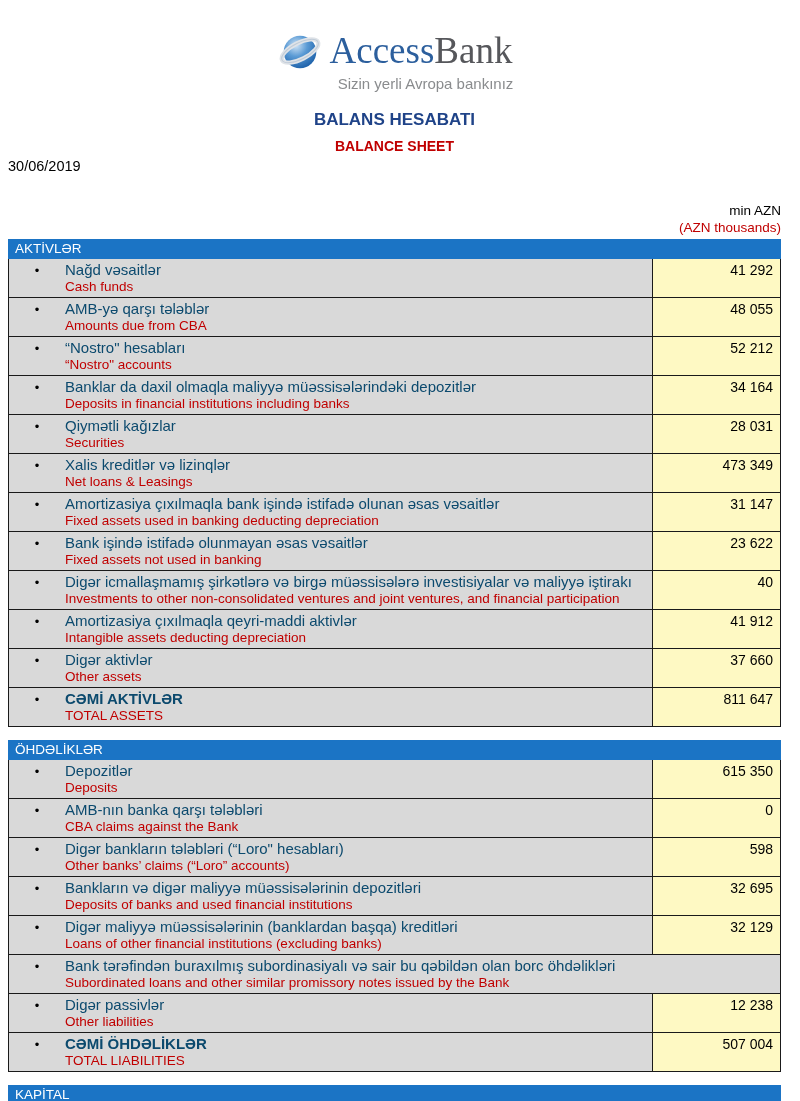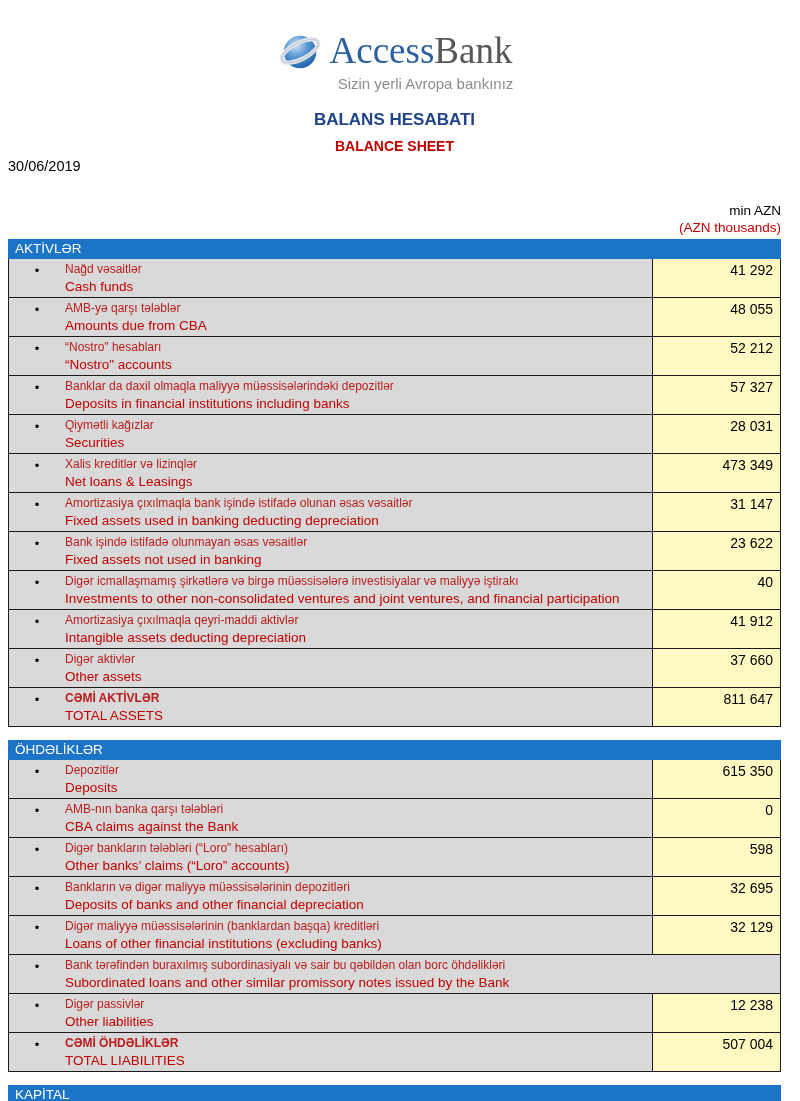--- a/index.html
+++ b/index.html
@@ -43,21 +43,21 @@
   .section-header{
     background:var(--accent-blue);color:#fff;font-size:13.5px;
     padding:2px 7px 3px 7px;line-height:15px;
   }
   .section-body{border:1px solid var(--border-dark);border-top:none;}
   .row{display:flex;min-height:37px;}
   .row + .row{border-top:1px solid var(--border-dark);}
   .label-cell{flex:1 1 auto;background:var(--row-gray);display:flex;padding:2px 4px 2px 0;}
   .bullet{flex:0 0 56px;text-align:center;font-size:13px;line-height:17px;padding-top:1px;}
   .texts{flex:1 1 auto;}
-  .line-az{font-size:12px;line-height:17px;color:#b91c1c;}
+  .line-az{font-size:15px;line-height:17px;color:#0c4a6e;}
   .line-en{font-size:13.5px;line-height:17px;color:var(--red);}
   .row.total .line-az{font-weight:bold;}
   .value-cell{
     flex:0 0 128px;background:#fef9c3;border-left:1px solid var(--border-dark);
     text-align:right;padding:2px 7px 0 2px;font-size:14px;line-height:18px;
   }
 </style>
 </head>
 <body>
 
@@ -127,21 +127,21 @@
             <div class="value-cell">52 212</div>
           </div>
           <div class="row">
             <div class="label-cell">
               <span class="bullet">•</span>
               <span class="texts">
                 <span class="line-az" style="display:block">Banklar da daxil olmaqla maliyyə müəssisələrindəki depozitlər</span>
                 <span class="line-en" style="display:block">Deposits in financial institutions including banks</span>
               </span>
             </div>
-            <div class="value-cell">57 327</div>
+            <div class="value-cell">34 164</div>
           </div>
           <div class="row">
             <div class="label-cell">
               <span class="bullet">•</span>
               <span class="texts">
                 <span class="line-az" style="display:block">Qiymətli kağızlar</span>
                 <span class="line-en" style="display:block">Securities</span>
               </span>
             </div>
             <div class="value-cell">28 031</div>
@@ -249,21 +249,21 @@
                 <span class="line-en" style="display:block">Other banks’ claims (“Loro” accounts)</span>
               </span>
             </div>
             <div class="value-cell">598</div>
           </div>
           <div class="row">
             <div class="label-cell">
               <span class="bullet">•</span>
               <span class="texts">
                 <span class="line-az" style="display:block">Bankların və digər maliyyə müəssisələrinin depozitləri</span>
-                <span class="line-en" style="display:block">Deposits of banks and other financial depreciation</span>
+                <span class="line-en" style="display:block">Deposits of banks and used financial institutions</span>
               </span>
             </div>
             <div class="value-cell">32 695</div>
           </div>
           <div class="row">
             <div class="label-cell">
               <span class="bullet">•</span>
               <span class="texts">
                 <span class="line-az" style="display:block">Digər maliyyə müəssisələrinin (banklardan başqa) kreditləri</span>
                 <span class="line-en" style="display:block">Loans of other financial institutions (excluding banks)</span>

